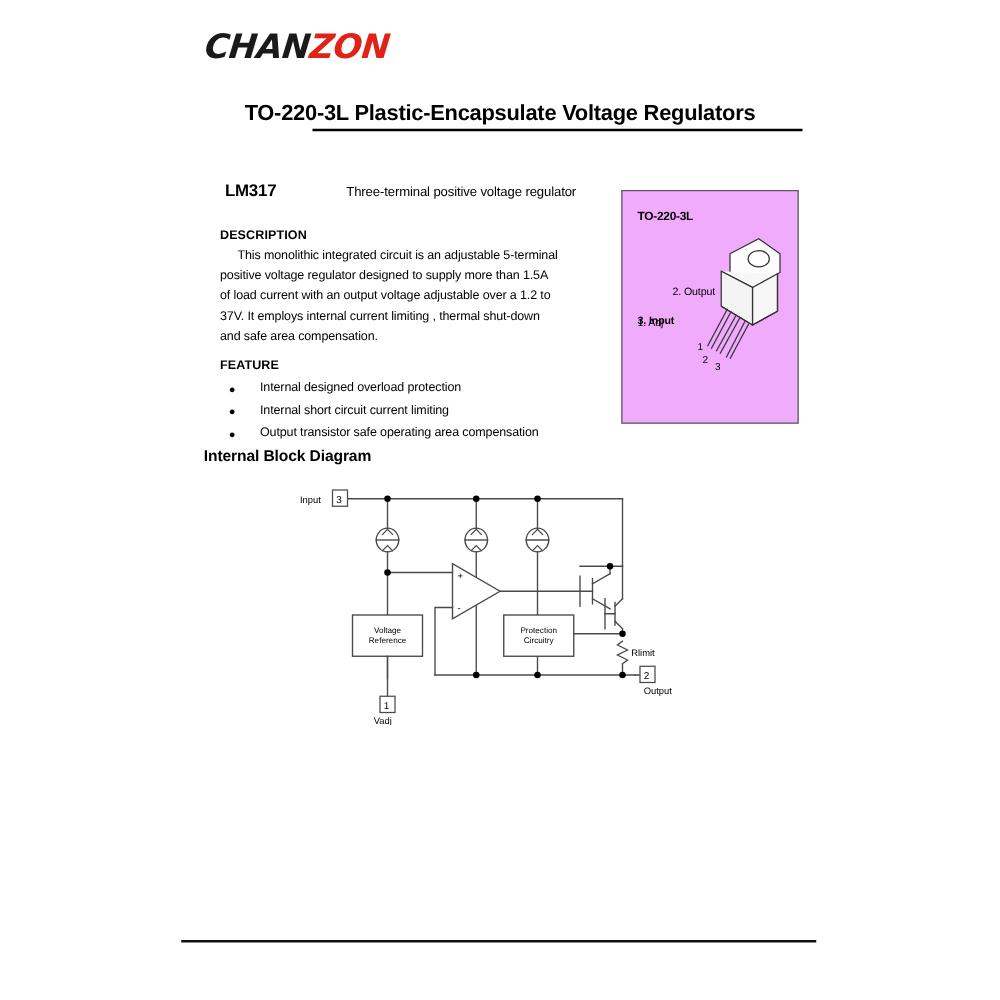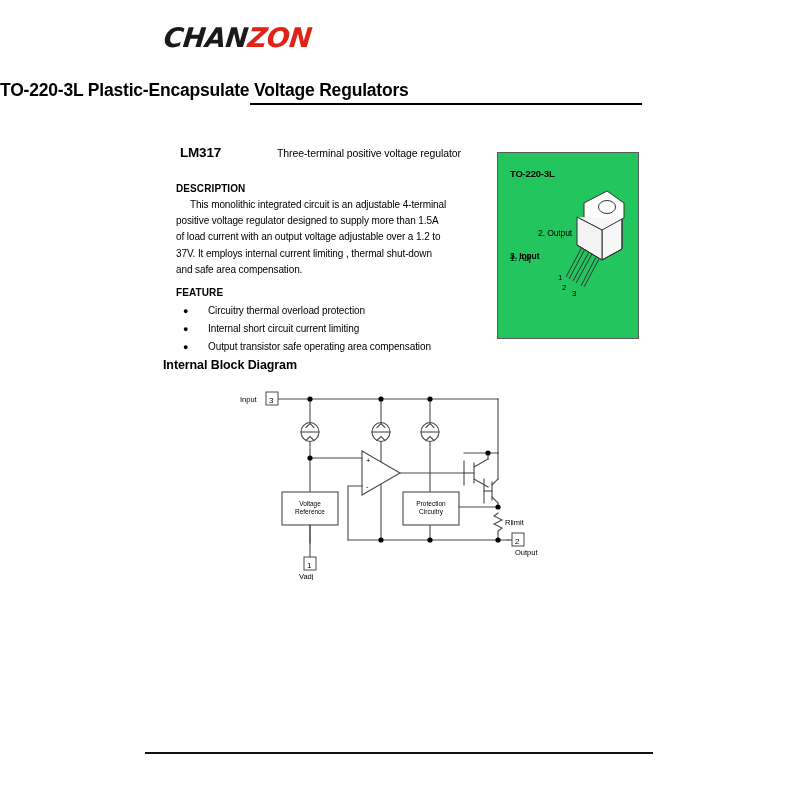--- a/index.html
+++ b/index.html
@@ -35,20 +35,21 @@
   }
   #logo .blk { color: #1a1a1a; }
   #logo .red { color: #e02217; }
 
   
   #doc-title {
     position: absolute;
     left: 0;
     top: 80px;
     width: 800px;
+    text-align: center;
     font-size: 17.5px;
     font-weight: bold;
     letter-spacing: -0.2px;
   }
   #doc-title-underline {
     position: absolute;
     left: 250px;
     top: 103px;
     width: 392px;
     height: 2px;
@@ -124,21 +125,21 @@
   }
 
   
   #package-box {
     position: absolute;
     left: 497px;
     top: 152px;
     width: 140px;
     height: 185px;
     border: 1px solid #5a5a5a;
-    background: #22c55e;
+    background: #f0abfc;
     text-align: right;
   }
   #package-title {
     position: absolute;
     left: 12px;
     top: 15px;
     font-size: 9.5px;
     font-weight: bold;
     letter-spacing: -0.2px;
   }
@@ -198,29 +199,29 @@
   <div id="doc-title">TO-220-3L Plastic-Encapsulate Voltage Regulators</div>
   <div id="doc-title-underline"></div>
 
   <div id="part-row">
     <span id="part-number">LM317</span>
     <span id="part-desc">Three-terminal positive voltage regulator</span>
   </div>
 
   <div id="description-section">
     <div class="section-heading">DESCRIPTION</div>
-    <div id="description-body">This monolithic integrated circuit is an adjustable 4-terminal positive voltage regulator designed to supply more than 1.5A of load current  with an output voltage adjustable over a 1.2 to 37V. It employs internal current limiting , thermal shut-down and safe area compensation.</div>
+    <div id="description-body">This monolithic integrated circuit is an adjustable 5-terminal positive voltage regulator designed to supply more than 1.5A of load current  with an output voltage adjustable over a 1.2 to 37V. It employs internal current limiting , thermal shut-down and safe area compensation.</div>
   </div>
 
   <div id="feature-section">
     <div class="section-heading">FEATURE</div>
     <ul id="feature-list">
       <li>
         <span class="bullet">●</span>
-        <span>Circuitry thermal overload protection</span>
+        <span>Internal designed overload protection</span>
       </li>
       <li>
         <span class="bullet">●</span>
         <span>Internal short circuit current limiting</span>
       </li>
       <li>
         <span class="bullet">●</span>
         <span>Output transistor safe operating area compensation</span>
       </li>
     </ul>

